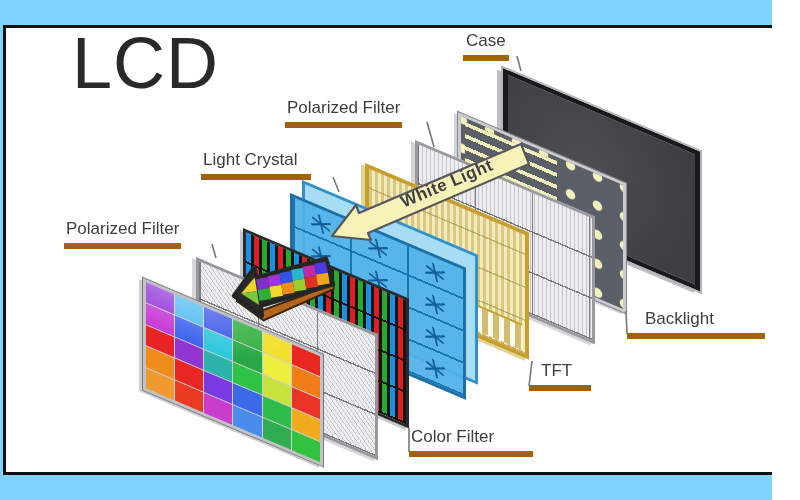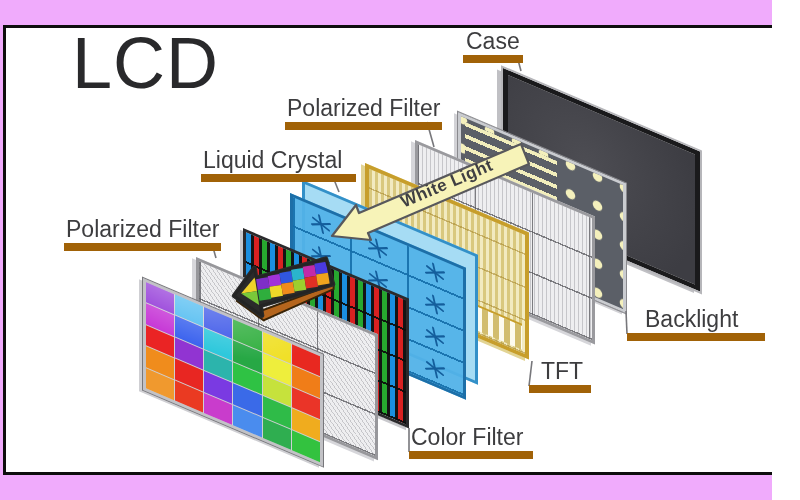--- a/index.html
+++ b/index.html
@@ -1,16 +1,16 @@
 <!DOCTYPE html>
 <html><head>
 <meta charset="utf-8">
 <style>
   html,body{margin:0;padding:0;background:#fff;}
-  .stage{position:relative;width:772px;height:500px;background:#f0abfc;overflow:hidden;
+  .stage{position:relative;width:772px;height:500px;background:#7dd3fc;overflow:hidden;
          font-family:"Liberation Sans","DejaVu Sans",sans-serif;}
   .frame{position:absolute;left:3px;top:25px;width:787px;height:444px;border:3px solid #0e0e0e;background:#fff;}
   .title{position:absolute;left:72px;top:26px;font-size:72px;font-weight:400;color:#29292b;letter-spacing:1px;line-height:1.05;}
   
   .layer{position:absolute;transform:skewY(23deg);transform-origin:0 0;box-sizing:border-box;}
   .case{left:503px;top:68px;width:197px;height:140px;background:radial-gradient(circle at 42% 42%,#4d4d53,#3d3d43 85%);
         border:5px solid #1a1a1c;outline:2px solid #b6b6ba;box-shadow:-6px 4px 0 #c0c0c4;}
   .backlight{left:458px;top:112px;width:168px;height:130px;background-color:#5b5f67;
         background-image:radial-gradient(circle,#f4f0bc 4.2px,rgba(0,0,0,0) 5.2px);
         background-size:27px 29px;background-position:15px 17px;
@@ -48,21 +48,21 @@
           repeating-linear-gradient(0deg,rgba(95,95,100,.8) 0 1.5px,rgba(0,0,0,0) 1.5px 41px),
           repeating-linear-gradient(90deg,rgba(95,95,100,.8) 0 1.5px,rgba(0,0,0,0) 1.5px 59px),
           repeating-linear-gradient(45deg,#c6c6ca 0 1px,#eeeef0 1px 4px);
         border:3px solid #97979b;box-shadow:-4px 3px 0 #d6d6da;}
   .display{left:143px;top:278px;width:180px;height:112px;background:#d8d8dc;
         border:3px solid #c2c2c6;outline:1px solid #77777b;box-shadow:-4px 3px 0 #cfcfd3;}
   .pixel-grid{position:absolute;inset:0;display:grid;gap:1px;background:#cfcfd3;}
   .sheen{position:absolute;inset:0;background:radial-gradient(ellipse 130% 90% at 12% -14%,rgba(255,255,255,.42),rgba(255,255,255,0) 62%);}
   
   .overlay{position:absolute;left:0;top:0;width:800px;height:500px;pointer-events:none;}
-  .lbl{position:absolute;font-size:23px;color:#3d3d3f;border-bottom:8px solid #a16207;
+  .lbl{position:absolute;font-size:17px;color:#3d3d3f;border-bottom:6px solid #a16207;
        padding:0 2px 3px 2px;line-height:22px;white-space:nowrap;}
   .lbl-case{left:463px;top:30px;padding:0 3px 3px 3px;}
   .lbl-rear-pol{left:285px;top:97px;}
   .lbl-lc{left:201px;top:149px;padding-right:14px;}
   .lbl-front-pol{left:64px;top:218px;}
   .lbl-backlight{left:627px;top:308px;width:118px;padding-left:18px;}
   .lbl-tft{left:529px;top:360px;width:48px;padding-left:12px;}
   .lbl-color-filter{left:409px;top:426px;width:120px;}
   .white-light-text{position:absolute;left:447px;top:184px;transform:translate(-50%,-50%) rotate(-23deg);
        font-size:17px;font-weight:600;color:#3f3f42;letter-spacing:.5px;white-space:nowrap;}
@@ -216,19 +216,19 @@
           <rect x="60" y="22.4" width="12" height="11" fill="#9ccf2e"></rect>
           <rect x="72" y="21.2" width="12" height="11" fill="#e03024"></rect>
           <rect x="84" y="20.0" width="12" height="11" fill="#f0a41e"></rect>
         </g>
       <polygon points="0,28 24,4 24,14 96,6 99,32 24,42 24,52" fill="none" stroke="#242424" stroke-width="2.5" stroke-linejoin="round"></polygon>
     </g>
   </svg>
 
   <div class="lbl lbl-case">Case</div>
   <div class="lbl lbl-rear-pol">Polarized Filter</div>
-  <div class="lbl lbl-lc">Liquid Crystal</div>
+  <div class="lbl lbl-lc">Light Crystal</div>
   <div class="lbl lbl-front-pol">Polarized Filter</div>
   <div class="lbl lbl-backlight">Backlight</div>
   <div class="lbl lbl-tft">TFT</div>
   <div class="lbl lbl-color-filter">Color Filter</div>
   <div class="white-light-text">White Light</div>
 </div>
 
 </body></html>

